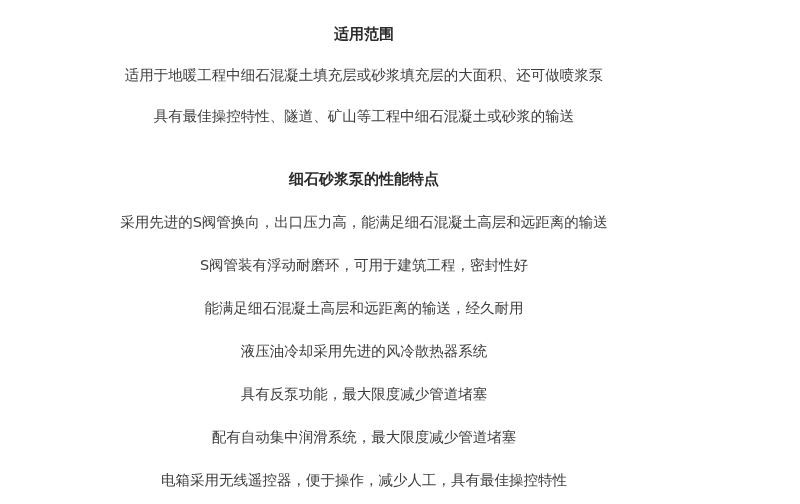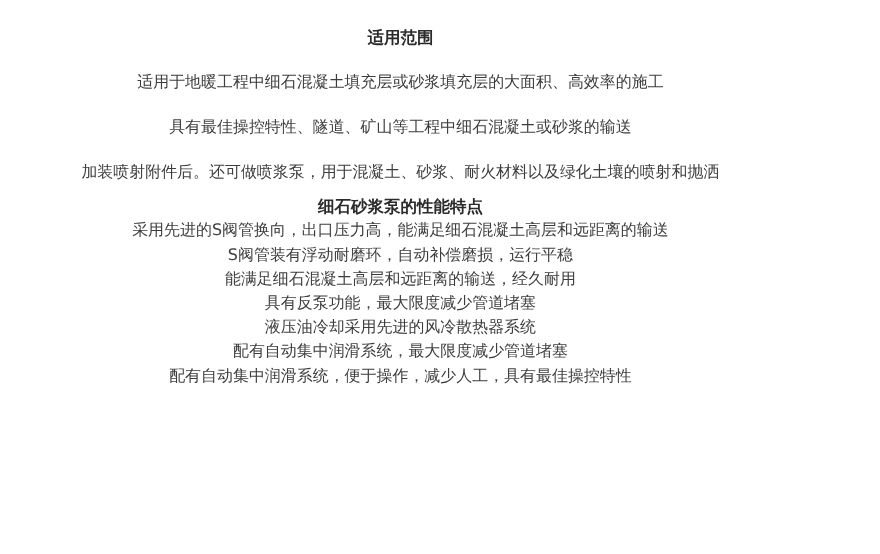--- a/index.html
+++ b/index.html
@@ -24,56 +24,55 @@
     align-items: center;
   }
   .section-title {
     font-size: 15px;
     font-weight: bold;
     color: #2b2b2b;
     text-align: center;
     line-height: 1.4;
   }
   .title-1 { margin-top: 6px; }
-  .title-2 { margin-top: 10px; }
+  .title-2 { margin-top: 42px; }
   .para {
     font-size: 14.5px;
     color: #3d3d3d;
     text-align: center;
     line-height: 1.45;
     white-space: nowrap;
   }
   .block-1 .para { margin-top: 20px; }
   .block-1 .para:first-child { margin-top: 22px; }
-  .block-2 .para { margin-top: 1px; }
+  .block-2 .para { margin-top: 22px; }
   .block-2 .para:first-child { margin-top: 18px; }
   .block-1, .block-2 {
     width: 100%;
     display: flex;
     flex-direction: column;
     align-items: center;
   }
 </style>
 </head>
 <body>
 
 <div class="page">
 
   <div class="block-1">
     <div class="section-title title-1">适用范围</div>
-    <div class="para">适用于地暖工程中细石混凝土填充层或砂浆填充层的大面积、高效率的施工</div>
+    <div class="para">适用于地暖工程中细石混凝土填充层或砂浆填充层的大面积、还可做喷浆泵</div>
     <div class="para">具有最佳操控特性、隧道、矿山等工程中细石混凝土或砂浆的输送</div>
-    <div class="para">加装喷射附件后。还可做喷浆泵，用于混凝土、砂浆、耐火材料以及绿化土壤的喷射和抛洒</div>
   </div>
 
   <div class="block-2">
     <div class="section-title title-2">细石砂浆泵的性能特点</div>
     <div class="para">采用先进的S阀管换向，出口压力高，能满足细石混凝土高层和远距离的输送</div>
-    <div class="para">S阀管装有浮动耐磨环，自动补偿磨损，运行平稳</div>
+    <div class="para">S阀管装有浮动耐磨环，可用于建筑工程，密封性好</div>
     <div class="para">能满足细石混凝土高层和远距离的输送，经久耐用</div>
+    <div class="para">液压油冷却采用先进的风冷散热器系统</div>
     <div class="para">具有反泵功能，最大限度减少管道堵塞</div>
-    <div class="para">液压油冷却采用先进的风冷散热器系统</div>
     <div class="para">配有自动集中润滑系统，最大限度减少管道堵塞</div>
-    <div class="para">配有自动集中润滑系统，便于操作，减少人工，具有最佳操控特性</div>
+    <div class="para">电箱采用无线遥控器，便于操作，减少人工，具有最佳操控特性</div>
 
   </div>
 
 </div>
 
 </body></html>

